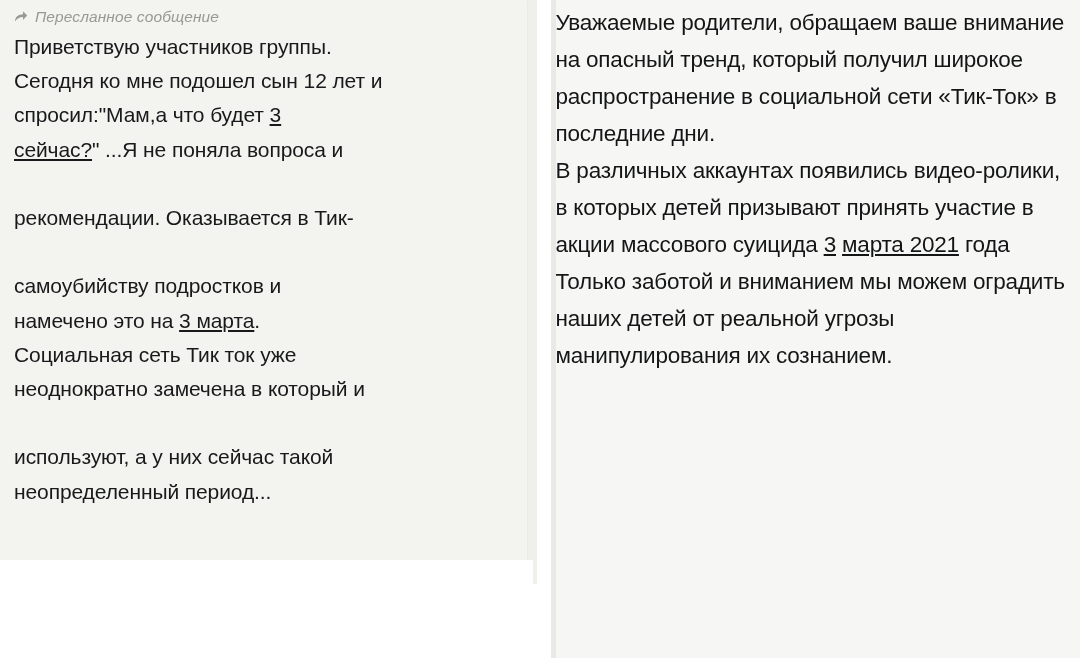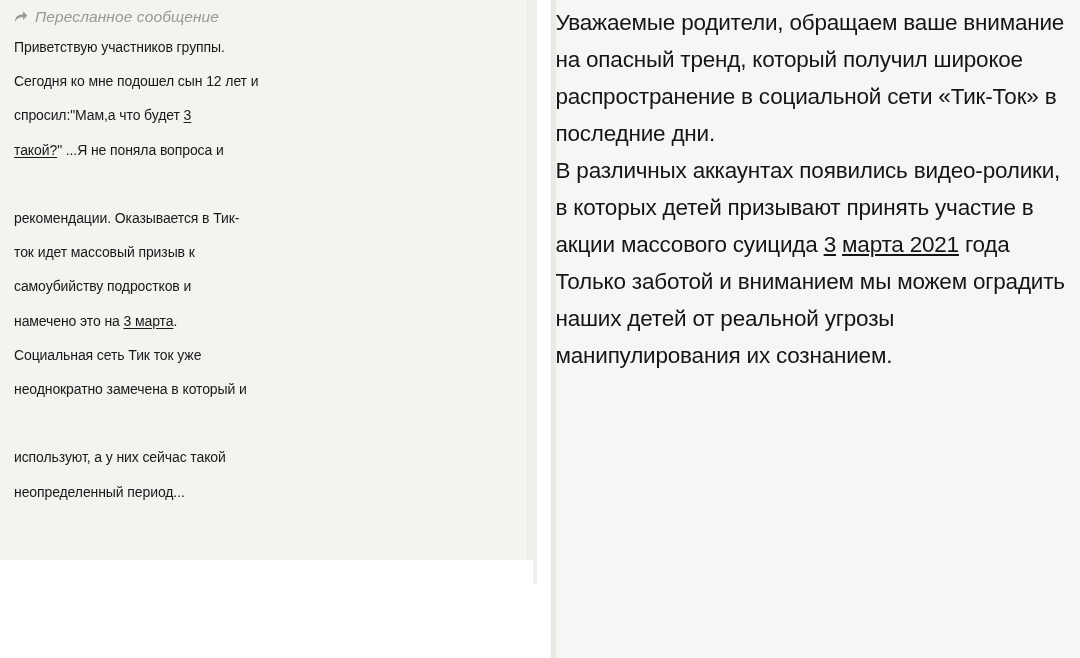--- a/index.html
+++ b/index.html
@@ -56,21 +56,21 @@
     display: block;
   }
   .fwd-label {
     font-size: 15.5px;
     font-style: italic;
     color: #9a9a94;
     letter-spacing: 0.1px;
     white-space: nowrap;
   }
   .msg-text {
-    font-size: 14px;
+    font-size: 21px;
     line-height: 34.2px;
     color: #18191a;
     letter-spacing: -0.1px;
     margin-top: 2px;
     word-wrap: break-word;
   }
   .msg-text .u {
     text-decoration: underline;
     text-underline-offset: 2px;
   }
@@ -143,24 +143,24 @@
         <svg class="fwd-icon" viewBox="0 0 14 14">
           <path d="M1 11.5 C1 6.5 5 4.5 9 4.3 L9 1.2 L13.2 5.6 L9 9.9 L9 6.9 C5.8 7.0 2.8 8.3 1 11.5 Z" fill="#9a9a94"></path>
         </svg>
         <span class="fwd-label">Пересланное сообщение</span>
       </div>
 
       <div class="msg-text">
         <span>Приветствую участников группы.</span><br>
         <span>Сегодня ко мне подошел сын 12 лет и</span><br>
         <span>спросил:"Мам,а что будет </span><span class="u">3</span><br>
-        <span class="u">такой?</span><span>" ...Я не поняла вопроса и</span><br>
+        <span class="u">сейчас?</span><span>" ...Я не поняла вопроса и</span><br>
         <br>
         <span>рекомендации. Оказывается в Тик-</span><br>
-        <span>ток идет массовый призыв к</span><br>
+        <br>
         <span>самоубийству подростков и</span><br>
         <span>намечено это на </span><span class="u">3 марта</span><span>.</span><br>
         <span>Социальная сеть Тик ток уже</span><br>
         <span>неоднократно замечена в который и</span><br>
         <br>
         <span>используют, а у них сейчас такой</span><br>
         <span>неопределенный период...</span>
       </div>
 
       <div class="time">09:47</div>

